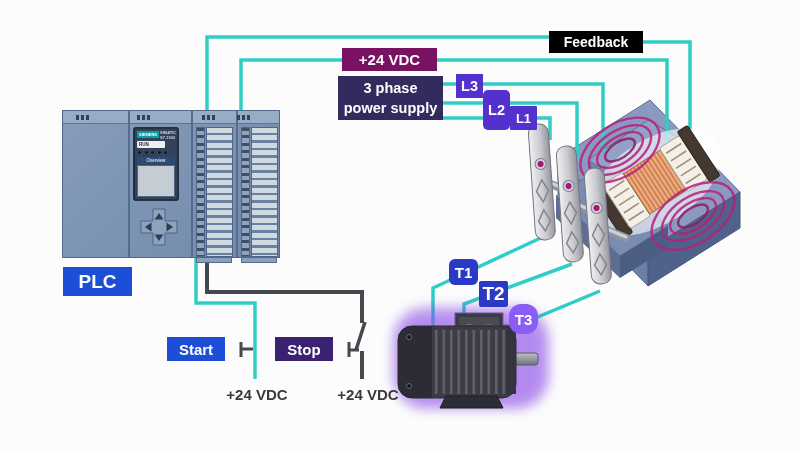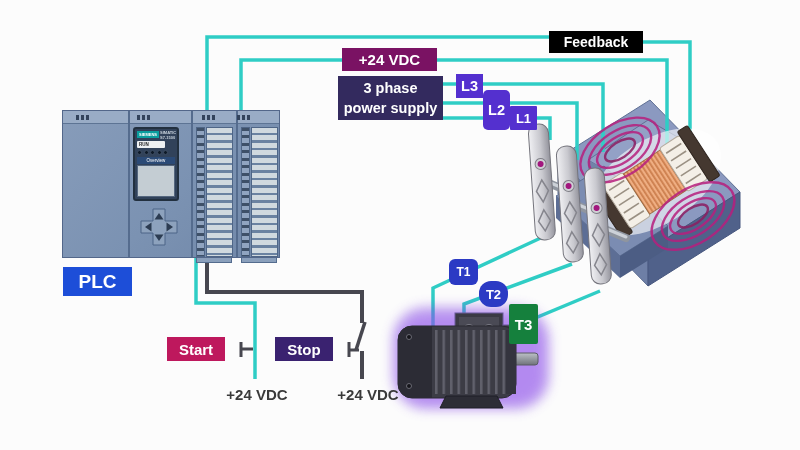--- a/index.html
+++ b/index.html
@@ -273,24 +273,24 @@
 
   <div class="tag" style="left:338px;top:76px;width:105px;height:44px;background:#332a5e;font-size:14.5px;flex-direction:column;line-height:20px">
     <span>3 phase</span>
     <span>power supply</span>
   </div>
 
   <div class="tag" style="left:456px;top:74px;width:27px;height:24px;background:#5430cf;border-radius:0;font-size:14.5px">L3</div>
   <div class="tag" style="left:483px;top:90px;width:27px;height:40px;background:#5430cf;border-radius:5px;font-size:14.5px">L2</div>
   <div class="tag" style="left:510px;top:106px;width:27px;height:24px;background:#5430cf;border-radius:1px;font-size:13px">L1</div>
 
-  <div class="tag" style="left:449px;top:259px;width:29px;height:26px;background:#2b3ac4;border-radius:6px;font-size:12px">T1</div>
-  <div class="tag" style="left:479px;top:281px;width:29px;height:26px;background:#2b3ac4;border-radius:12px;font-size:13px">T2</div>
-  <div class="tag" style="left:509px;top:304px;width:29px;height:40px;background:#15803d;border-radius:2px;font-size:15px">T3</div>
-
-  <div class="tag" style="left:167px;top:337px;width:58px;height:24px;background:#be185d;font-size:15px;font-weight:600">Start</div>
+  <div class="tag" style="left:449px;top:259px;width:29px;height:26px;background:#2b3ac4;border-radius:6px;font-size:15px">T1</div>
+  <div class="tag" style="left:479px;top:281px;width:29px;height:26px;background:#2b3ac4;border-radius:2px;font-size:19px">T2</div>
+  <div class="tag" style="left:509px;top:304px;width:29px;height:30px;background:#8b5cf6;border-radius:12px;font-size:15px">T3</div>
+
+  <div class="tag" style="left:167px;top:337px;width:58px;height:24px;background:#1d4ed8;font-size:15px;font-weight:600">Start</div>
   <div class="tag" style="left:275px;top:337px;width:58px;height:24px;background:#3a2270;font-size:15px;font-weight:700">Stop</div>
 
   <div class="plain-text" style="left:221px;top:386px;width:72px;font-size:15px">+24 VDC</div>
   <div class="plain-text" style="left:332px;top:386px;width:72px;font-size:15px">+24 VDC</div>
 
   <div class="tag" style="left:63px;top:267px;width:69px;height:29px;background:#1d4ed8;font-size:19px">PLC</div>
 </div>
 
 </body></html>

